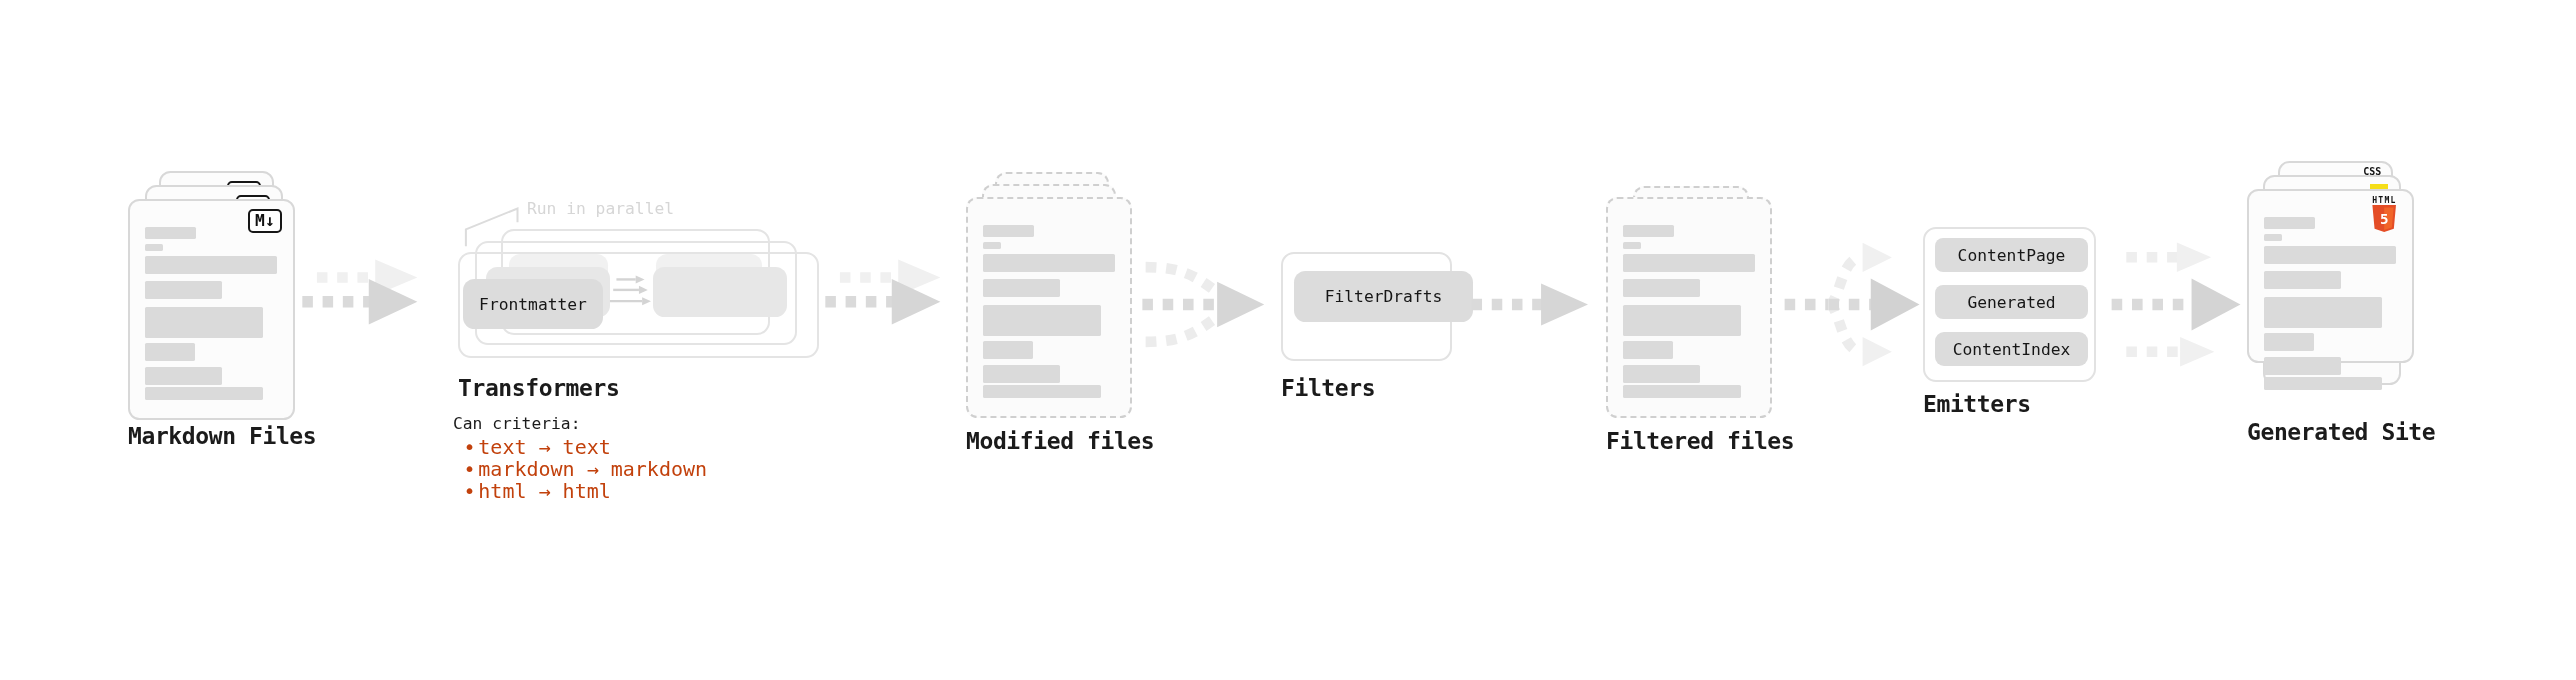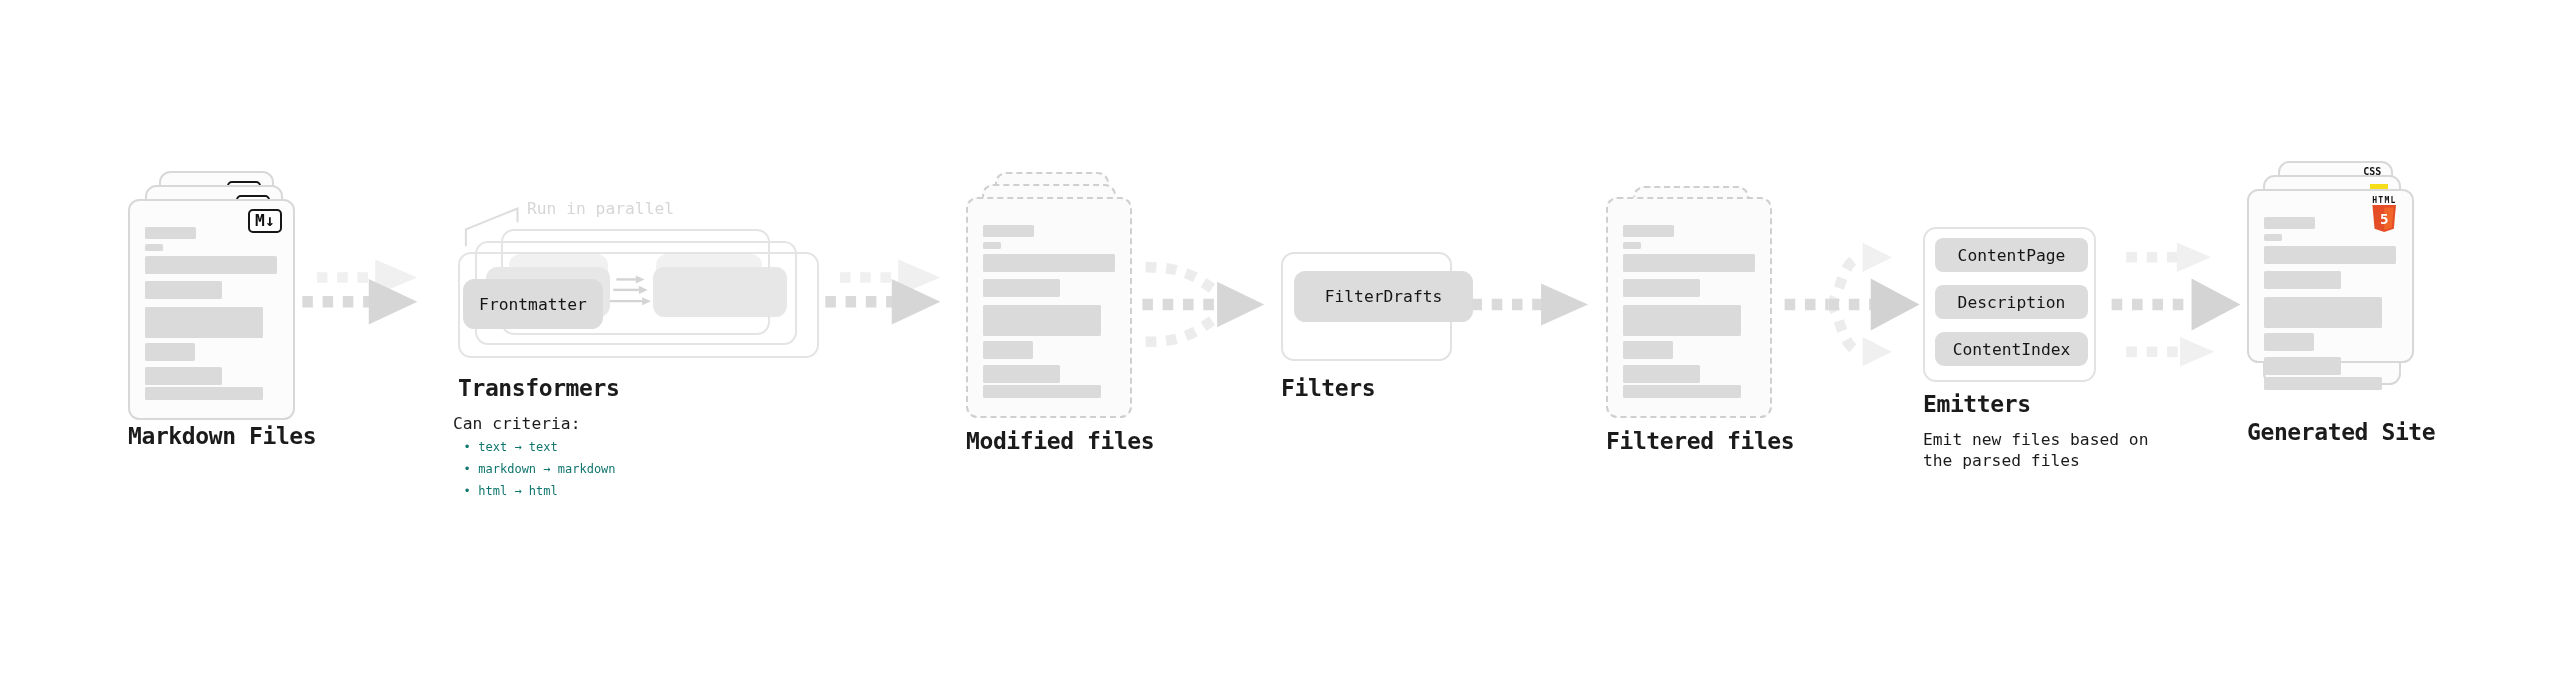--- a/index.html
+++ b/index.html
@@ -13,21 +13,21 @@
   .doc-bars{position:absolute;inset:0;}
   .bar{position:absolute;background:#dadada;border-radius:1.6px;}
   .outer-box{position:absolute;border:2px solid #e4e4e4;border-radius:13px;box-sizing:border-box;background:transparent;}
   .gray-box{position:absolute;background:#dcdcdc;border-radius:11.4px;display:flex;align-items:center;
             justify-content:center;font-size:16.3px;color:#161616;}
   .gray-box.echo1{background:#e7e7e7;}
   .gray-box.echo2{background:#f1f1f1;}
   .panel{position:absolute;background:#ffffff;border:2px solid #e2e2e2;border-radius:13px;box-sizing:border-box;}
   .stage-title{position:absolute;font-size:23px;font-weight:600;letter-spacing:-0.4px;line-height:1.2;color:#1b1b1b;}
   .stage-sub{position:absolute;font-size:16.3px;line-height:21px;white-space:pre-line;color:#1b1b1b;}
-  .bullets{position:absolute;font-size:12px;line-height:22px;color:#0f766e;}
+  .bullets{position:absolute;font-size:20px;line-height:22px;color:#c2410c;}
   .bullet{position:relative;padding-left:16.3px;}
   .bullet::before{content:"•";position:absolute;left:1.6px;}
   .annotation{position:absolute;font-size:16.3px;color:#d6d6d6;}
   .arrow{position:absolute;}
   .html5-logo{position:absolute;width:39px;text-align:center;}
   .html-word{font-size:8.1px;font-weight:bold;letter-spacing:1.2px;color:#111;line-height:1;margin-bottom:0.8px;}
   .js-badge{position:absolute;width:18px;height:10.6px;background:#f5de19;}
   .css-badge{position:absolute;font-size:10px;font-weight:bold;color:#111;line-height:1;
              border-bottom:3.3px solid #2965f1;padding-bottom:0.8px;}
 </style>
@@ -163,28 +163,26 @@
     <polygon points="98,124 98,160 134,142" fill="#f0f0f0"></polygon>
     <line x1="56" y1="84" x2="110" y2="84" stroke="#dadada" stroke-width="14" stroke-dasharray="13 12"></line>
     <polygon points="108,52 108,116 168,84" fill="#d2d2d2"></polygon>
   </svg>
 
   <div class="panel" style="left:1923px;top:227px;width:173px;height:155px"></div>
   <div class="gray-box" style="left:1935px;top:238px;width:153px;height:34px;border-radius:8.1px">
     <span>ContentPage</span>
   </div>
   <div class="gray-box" style="left:1935px;top:285px;width:153px;height:34px;border-radius:8.1px">
-    <span>Description</span>
+    <span>Generated</span>
   </div>
   <div class="gray-box" style="left:1935px;top:332px;width:153px;height:34px;border-radius:9px">
     <span>ContentIndex</span>
   </div>
   <div class="stage-title" style="left:1923px;top:391px">Emitters</div>
-  <div class="stage-sub" style="left:1923px;top:429px">Emit new files based on
-the parsed files</div>
 
   <svg class="arrow" style="left:2110px;top:236px" width="137" height="137" viewBox="0 0 168 168">
     <line x1="20" y1="26" x2="84" y2="26" stroke="#eeeeee" stroke-width="13" stroke-dasharray="13 12"></line>
     <polygon points="82,8 82,44 124,26" fill="#f0f0f0"></polygon>
     <line x1="2" y1="84" x2="102" y2="84" stroke="#dadada" stroke-width="14" stroke-dasharray="13 12"></line>
     <polygon points="100,52 100,116 160,84" fill="#d4d4d4"></polygon>
     <line x1="20" y1="142" x2="88" y2="142" stroke="#eeeeee" stroke-width="13" stroke-dasharray="13 12"></line>
     <polygon points="86,124 86,160 128,142" fill="#f0f0f0"></polygon>
   </svg>
 

